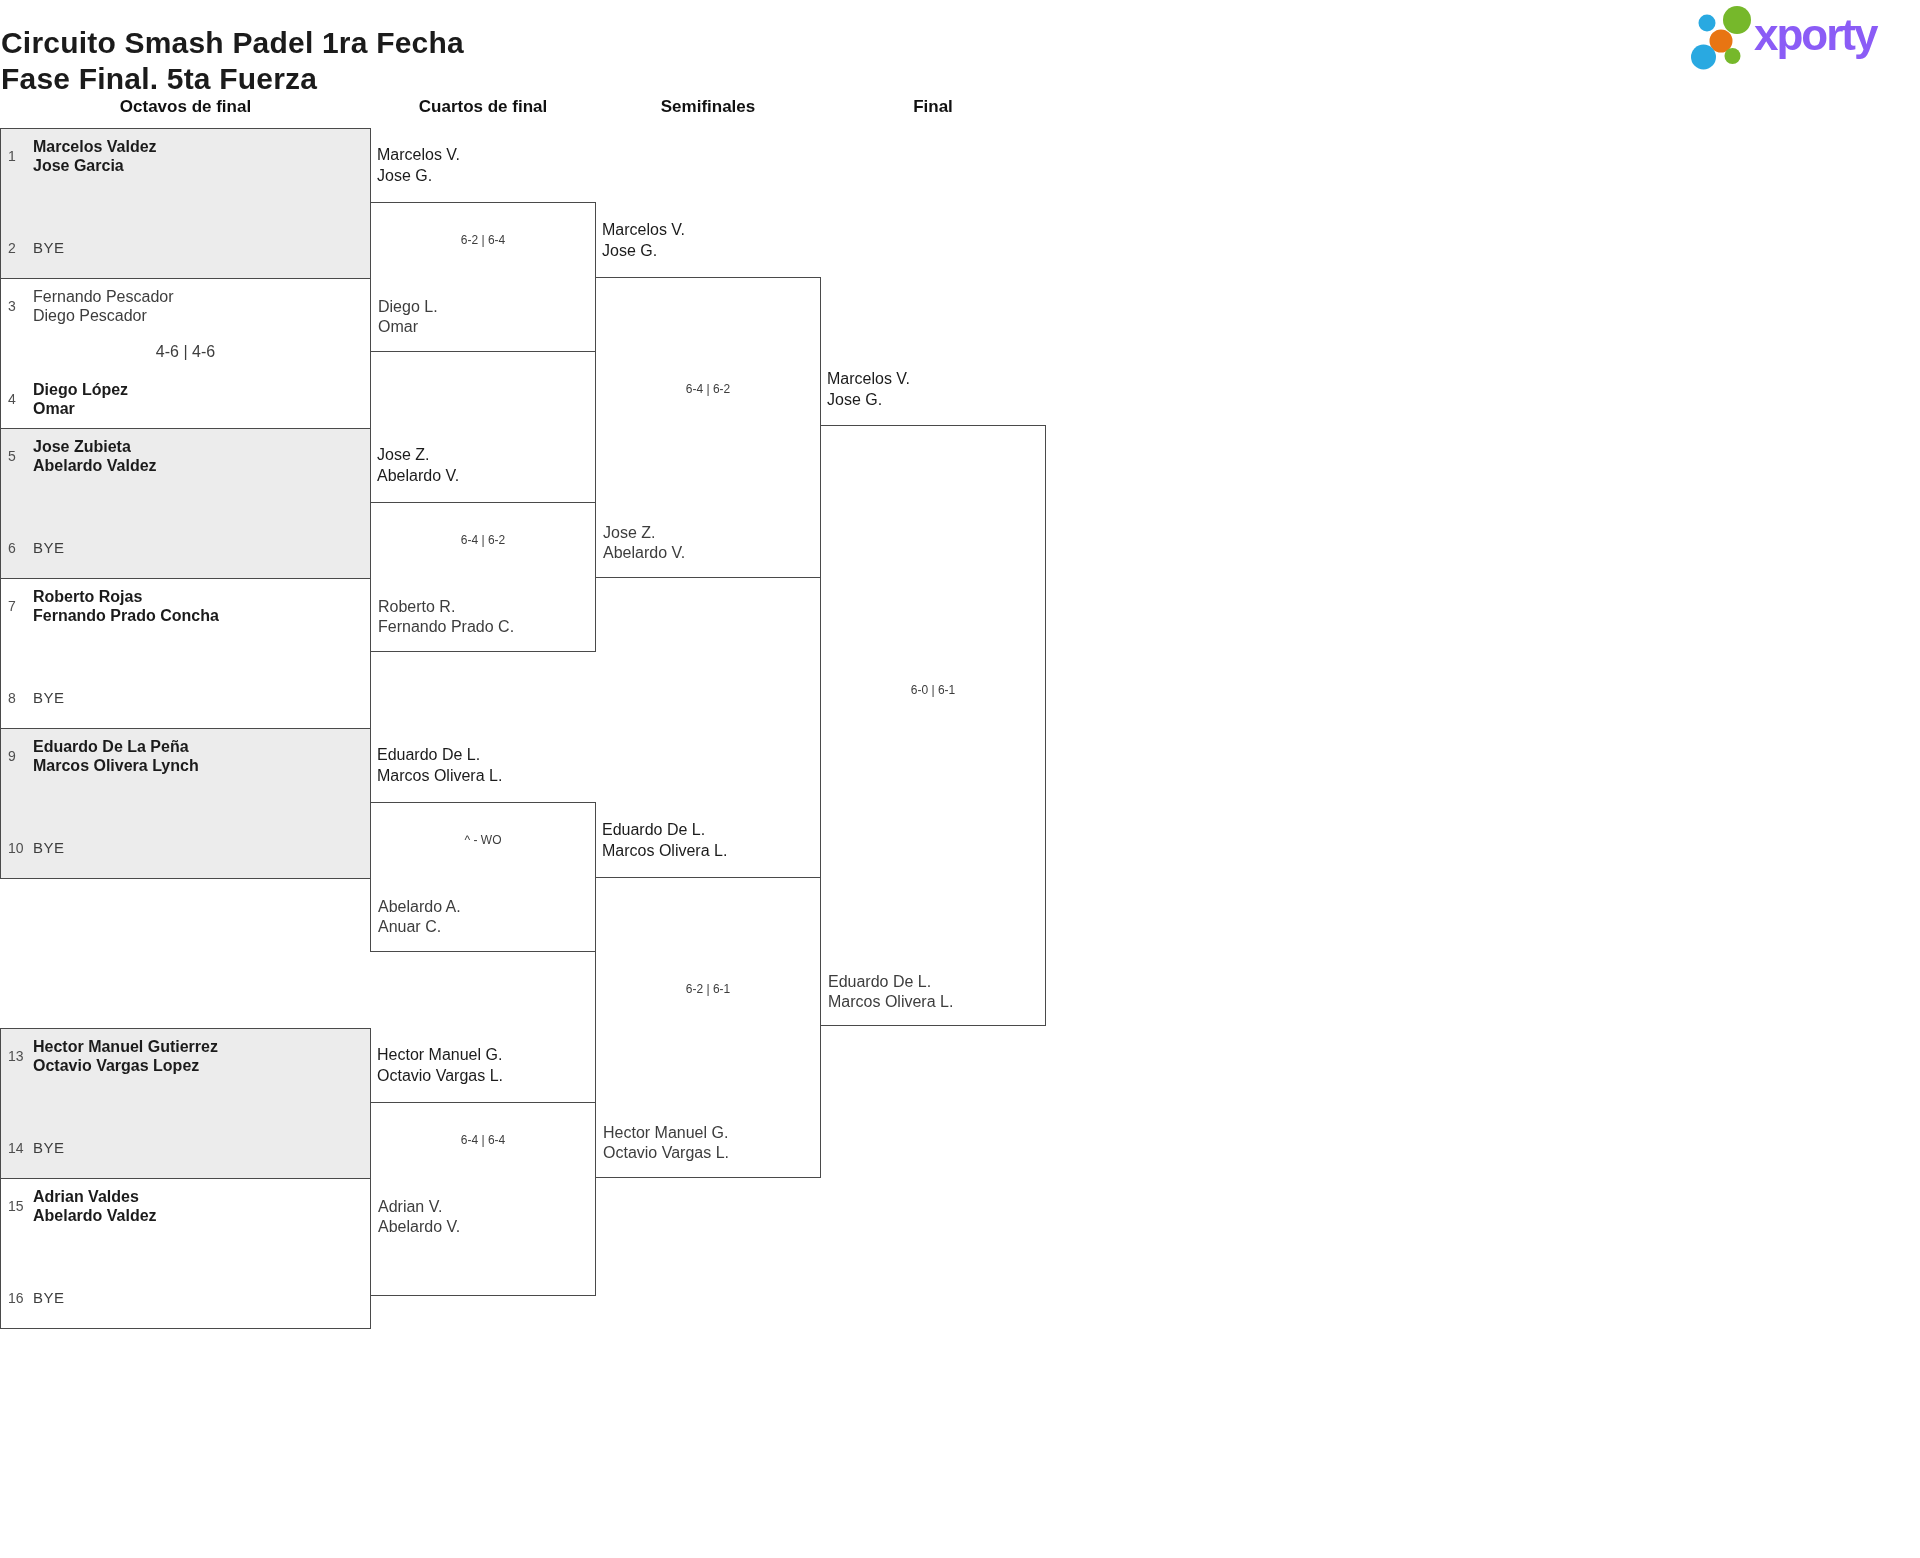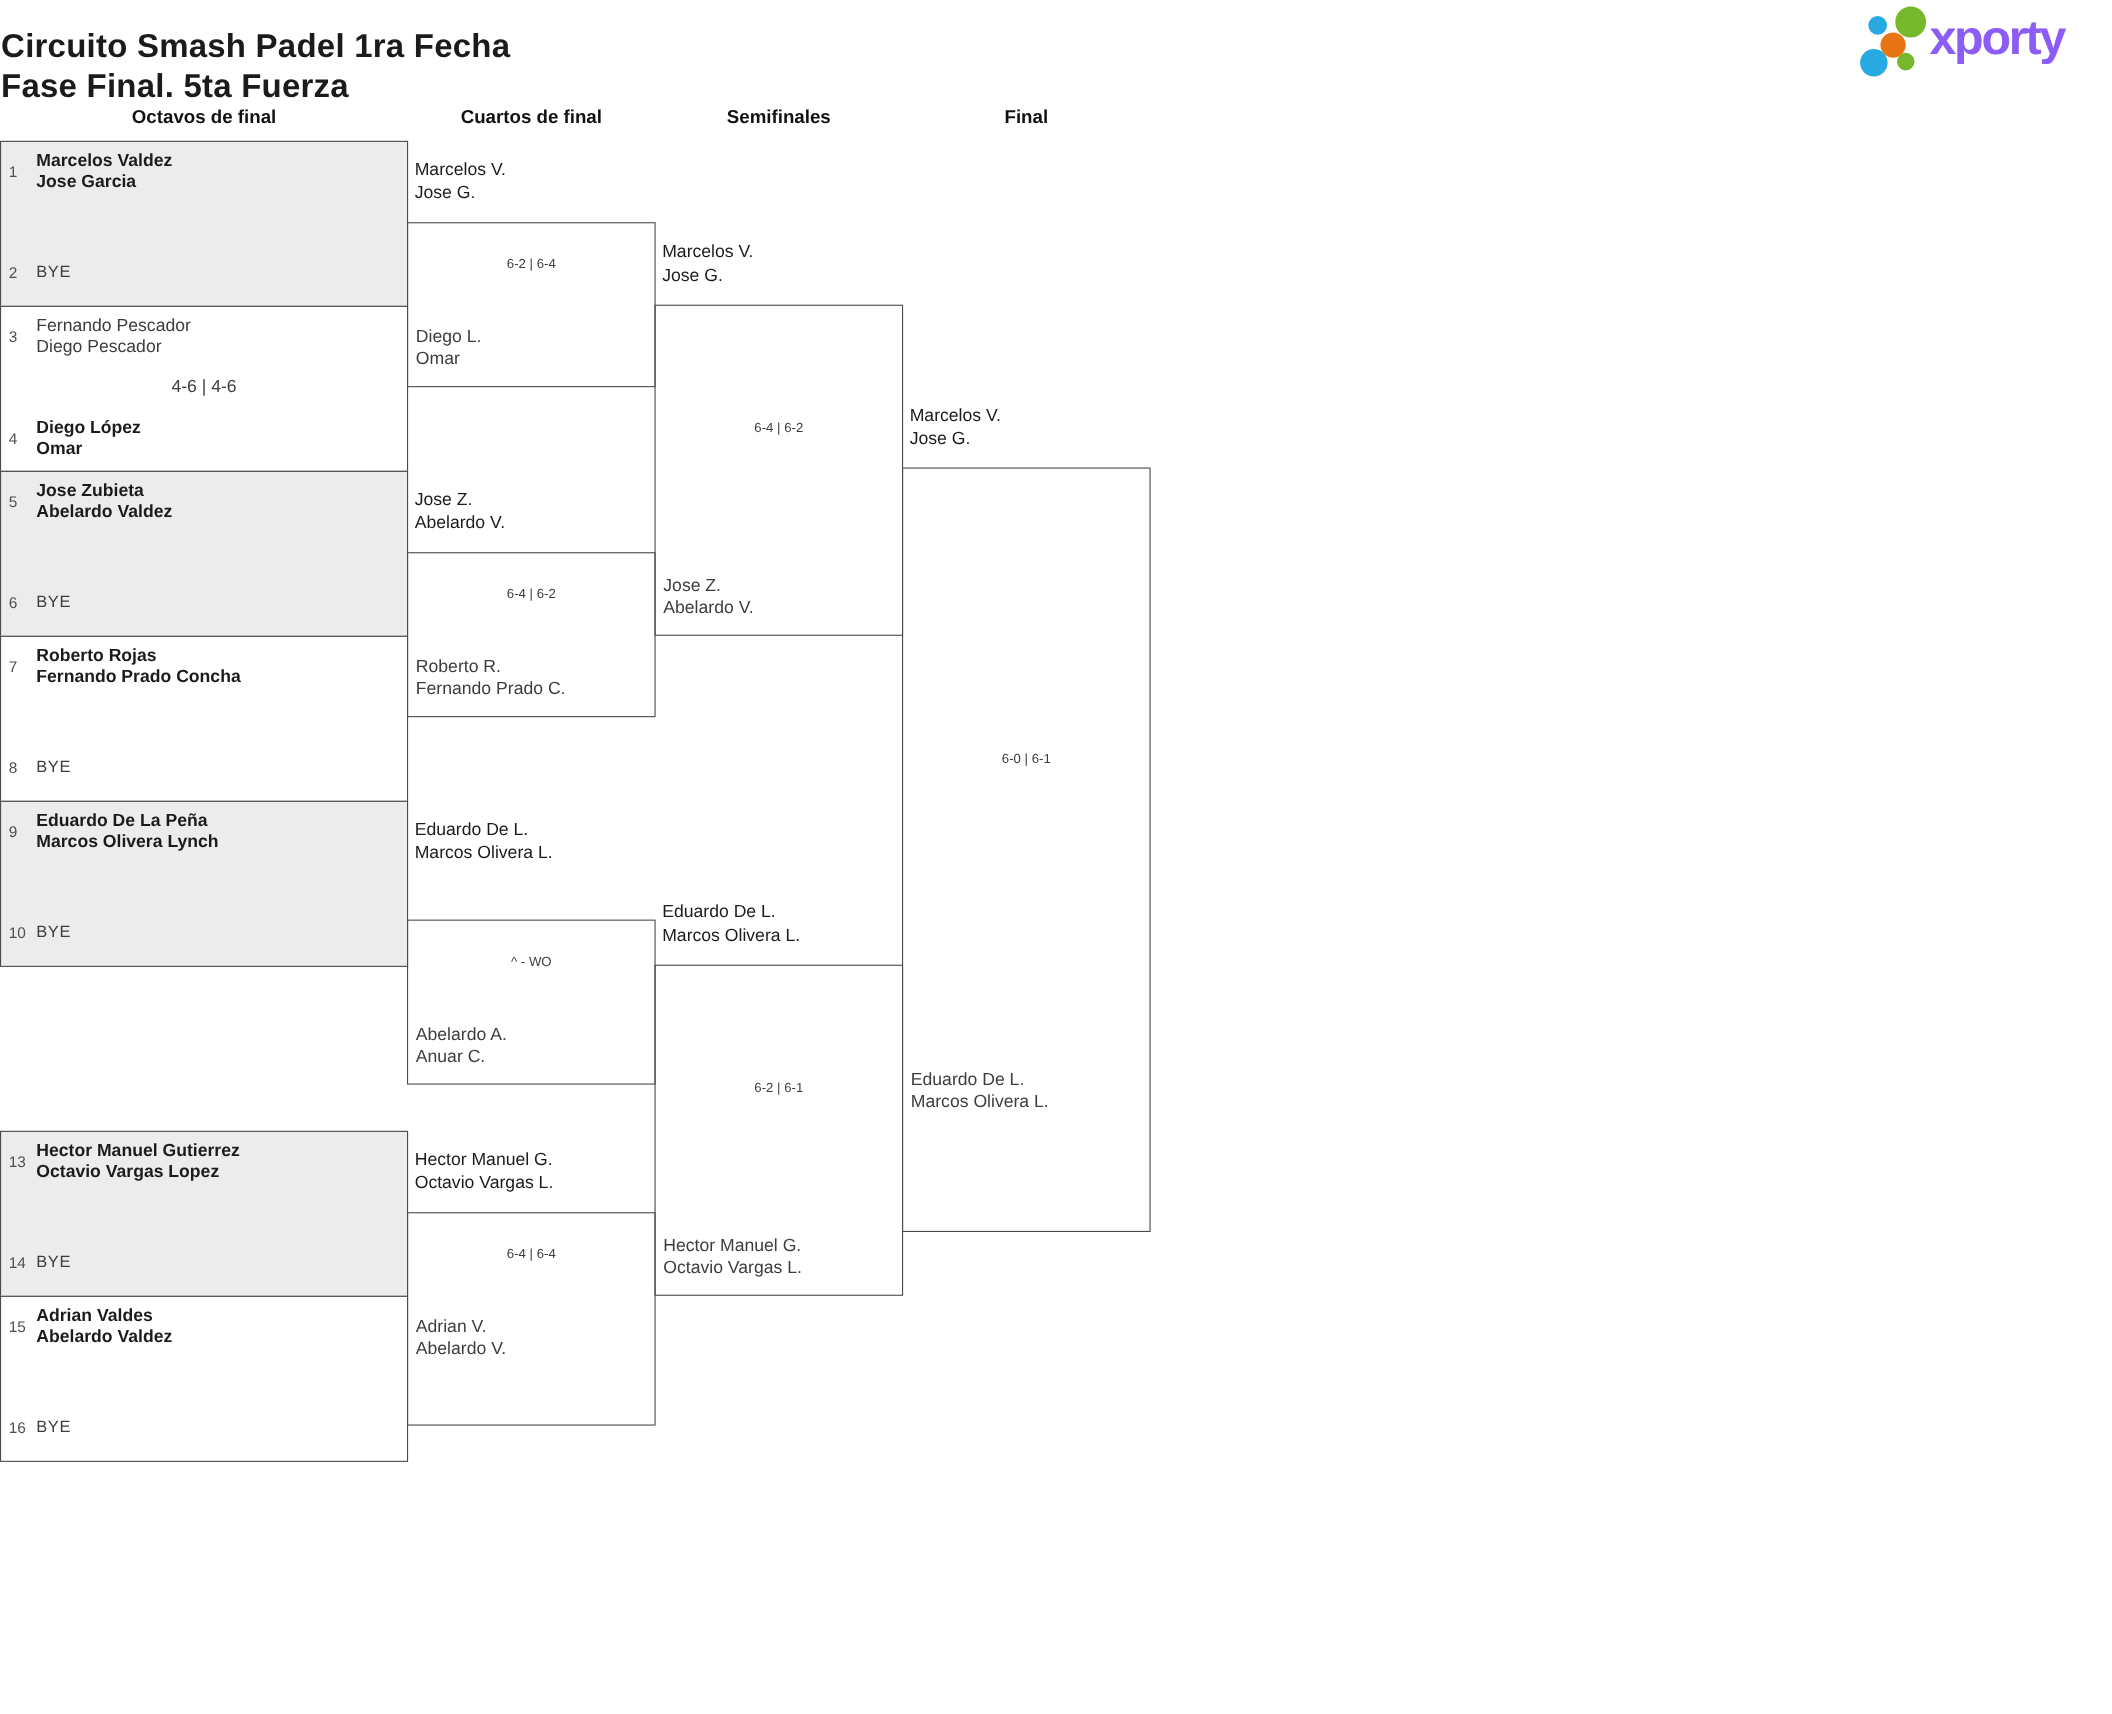--- a/index.html
+++ b/index.html
@@ -36,29 +36,29 @@
   .byerow .bye{font-size:15px;color:#3d3d3d;letter-spacing:0.5px;}
   .oscore{position:absolute;left:0;top:64px;width:100%;text-align:center;
           font-size:16px;color:#3d3d3d;}
 
   
   .rbox{position:absolute;width:226px;border:1px solid #4a4a4a;box-sizing:border-box;background:transparent;}
   .rbox .rscore{position:absolute;left:0;width:100%;text-align:center;font-size:12px;color:#3d3d3d;}
   .rbox .loser{position:absolute;left:7px;font-size:16px;line-height:20px;color:#3d3d3d;}
   .qf1{left:370px;top:202px;height:150px;}
   .qf2{left:370px;top:502px;height:150px;}
-  .qf3{left:370px;top:836px;height:150px;}
+  .qf3{left:370px;top:802px;height:150px;}
   .qf4{left:370px;top:1102px;height:194px;}
   .qfx .rscore{top:30px;}
   .qfx .loser{top:94px;}
   .sf1{left:595px;top:277px;height:301px;}
   .sf2{left:595px;top:877px;height:301px;}
   .sfx .rscore{top:104px;}
   .sfx .loser{top:245px;}
-  .fbox{left:820px;top:425px;height:695px;}
+  .fbox{left:820px;top:425px;height:601px;}
   .fbox .rscore{top:257px;}
   .fbox .loser{top:546px;}
 
   .wlabel{position:absolute;font-size:16px;line-height:20.5px;font-weight:normal;color:#1b1b1b;}
   .wl-qf1{left:377px;top:145px;}
   .wl-qf2{left:377px;top:445px;}
   .wl-qf3{left:377px;top:745px;}
   .wl-qf4{left:377px;top:1045px;}
   .wl-sf1{left:602px;top:220px;}
   .wl-sf2{left:602px;top:820px;}

